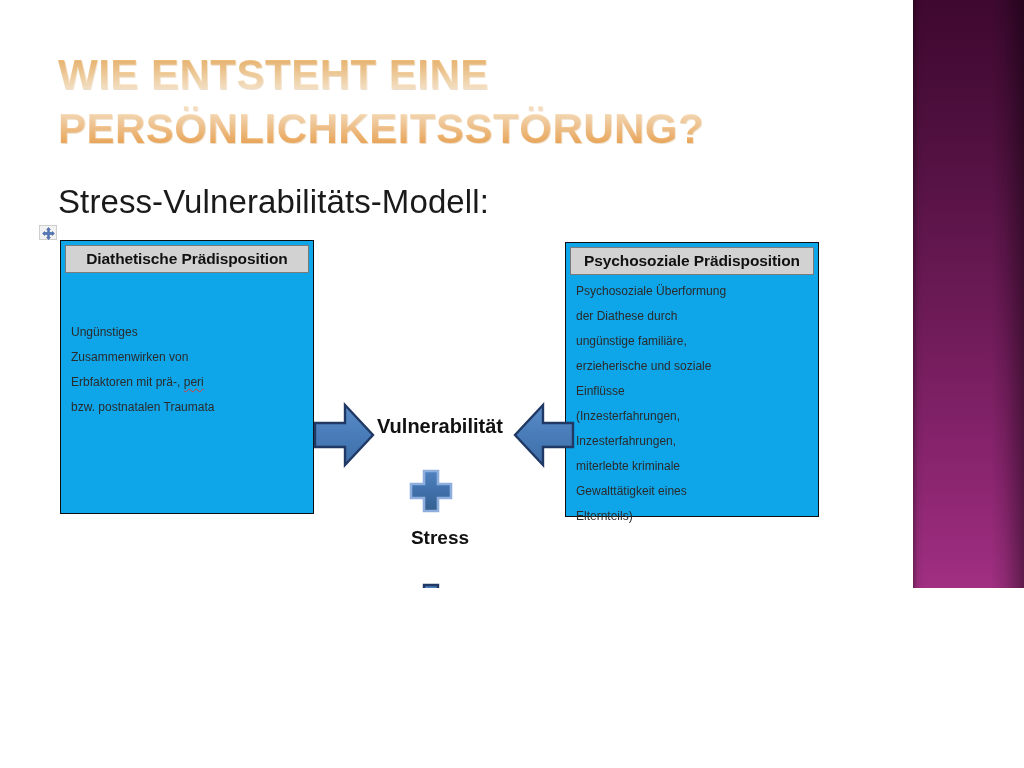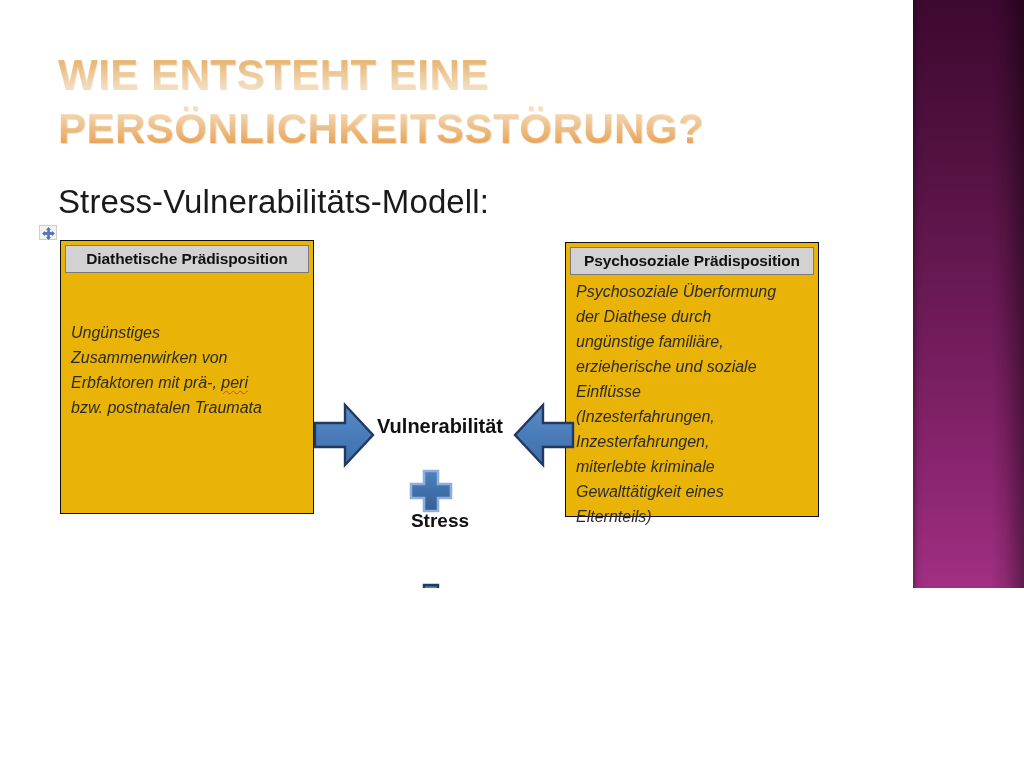--- a/index.html
+++ b/index.html
@@ -99,21 +99,21 @@
     background: #f2f2f2;
     border: 1px solid #cfcfcf;
     box-sizing: border-box;
   }
   .move-handle svg { display: block; margin: 1px auto 0 auto; }
 
   
   .dia-box {
     position: absolute;
     box-sizing: border-box;
-    background: #eab308;
+    background: #0ea5e9;
     border: 1.6px solid #0f0f0f;
   }
   .dia-box.left  { left: 60px;  top: 240px; width: 254px; height: 274px; }
   .dia-box.right { left: 565px; top: 242px; width: 254px; height: 275px; }
 
   .dia-head {
     box-sizing: border-box;
     height: 28px;
     margin: 4px 4px 0 4px;
     background: #d2d2d2;
@@ -121,24 +121,23 @@
     display: flex;
     align-items: center;
     justify-content: center;
     font-size: 15.5px;
     font-weight: bold;
     color: #111111;
     letter-spacing: -0.1px;
   }
   .dia-body {
     padding: 0 10px;
-    font-size: 16px;
+    font-size: 12px;
     line-height: 25px;
     color: #2b2b2b;
-    font-style: italic;
   }
   .dia-box.left .dia-body  { padding-top: 47px; }
   .dia-box.right .dia-body { padding-top: 4px; }
   .dia-body p { margin: 0; }
 
   .misspelled {
     text-decoration: underline;
     text-decoration-color: #e23b2e;
     text-decoration-style: wavy;
     text-decoration-thickness: 1px;
@@ -146,21 +145,21 @@
   }
 
   
   .center-label {
     position: absolute;
     text-align: center;
     font-weight: bold;
     color: #111111;
   }
   .label-vuln  { left: 330px; top: 415px; width: 220px; font-size: 20px; }
-  .label-stress{ left: 330px; top: 510px; width: 220px; font-size: 19px; }
+  .label-stress{ left: 330px; top: 527px; width: 220px; font-size: 19px; }
 
   .outcome {
     position: absolute;
     left: 290px;
     top: 655px;
     width: 300px;
     text-align: center;
     font-size: 18.5px;
     font-weight: bold;
     line-height: 27px;

